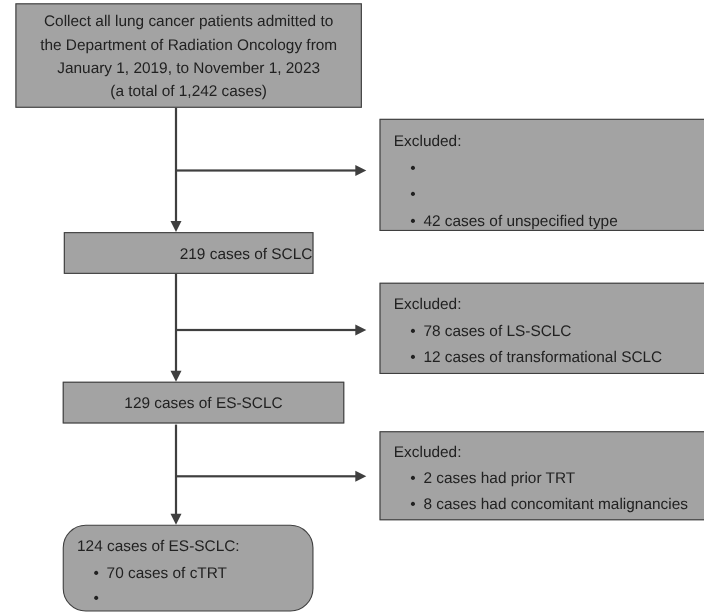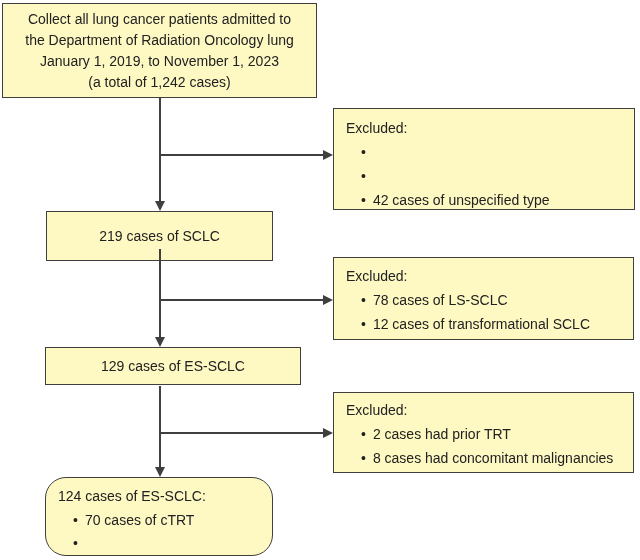--- a/index.html
+++ b/index.html
@@ -10,31 +10,32 @@
     background: #ffffff;
     font-family: "Liberation Sans", sans-serif;
     font-size: 14px;
     color: #212121;
     overflow: hidden;
   }
   .box {
     position: absolute;
     box-sizing: border-box;
     border: 1.5px solid #3f3f3f;
-    background: #fef9c3;
+    background: #a3a3a3;
+    margin-left: 12px;
   }
   .centered {
     display: flex;
     flex-direction: column;
     align-items: center;
     justify-content: center;
     text-align: center;
   }
   #box-top    { left: 2px;   top: 3px;   width: 315px; height: 95px; line-height: 21px; }
-  #box-sclc   { left: 46px;  top: 211px; width: 227px; height: 50px; }
+  #box-sclc   { left: 46px;  top: 211px; width: 227px; height: 38px; align-items: flex-end; }
   #box-es     { left: 45px;  top: 347px; width: 256px; height: 38px; }
   #box-final  { left: 45px;  top: 477px; width: 228px; height: 79px; padding: 7px 4px 0 12px; line-height: 23.5px; border-radius: 21px; }
   #box-ex1    { left: 333px; top: 108px; width: 302px; height: 102px; padding: 7px 4px 0 12px; line-height: 24px; }
   #box-ex2    { left: 333px; top: 257px; width: 301px; height: 83px;  padding: 6px 4px 0 12px; line-height: 24px; }
   #box-ex3    { left: 333px; top: 392px; width: 301px; height: 81px;  padding: 5px 4px 0 12px; line-height: 24px; }
 
   .bullets { margin: 0; padding: 0 0 0 15px; list-style: none; }
   .bullets li { display: flex; gap: 7px; align-items: baseline; }
   .bullet-glyph { flex: 0 0 auto; }
 
@@ -67,21 +68,21 @@
   #arr-right-2 { left: 323px; top: 294.5px; }
   #arr-right-3 { left: 323px; top: 427.5px; }
 </style>
 </head>
 <body>
 
 <div class="canvas">
 
   <div class="box centered" id="box-top">
     <div>Collect all lung cancer patients admitted to</div>
-    <div>the Department of Radiation Oncology lung</div>
+    <div>the Department of Radiation Oncology from</div>
     <div>January 1, 2019, to November 1, 2023</div>
     <div>(a total of 1,242 cases)</div>
   </div>
 
   <div class="box" id="box-ex1">
     <div>Excluded:</div>
     <ul class="bullets">
       <li>
         <span class="bullet-glyph">•</span>
       </li>

